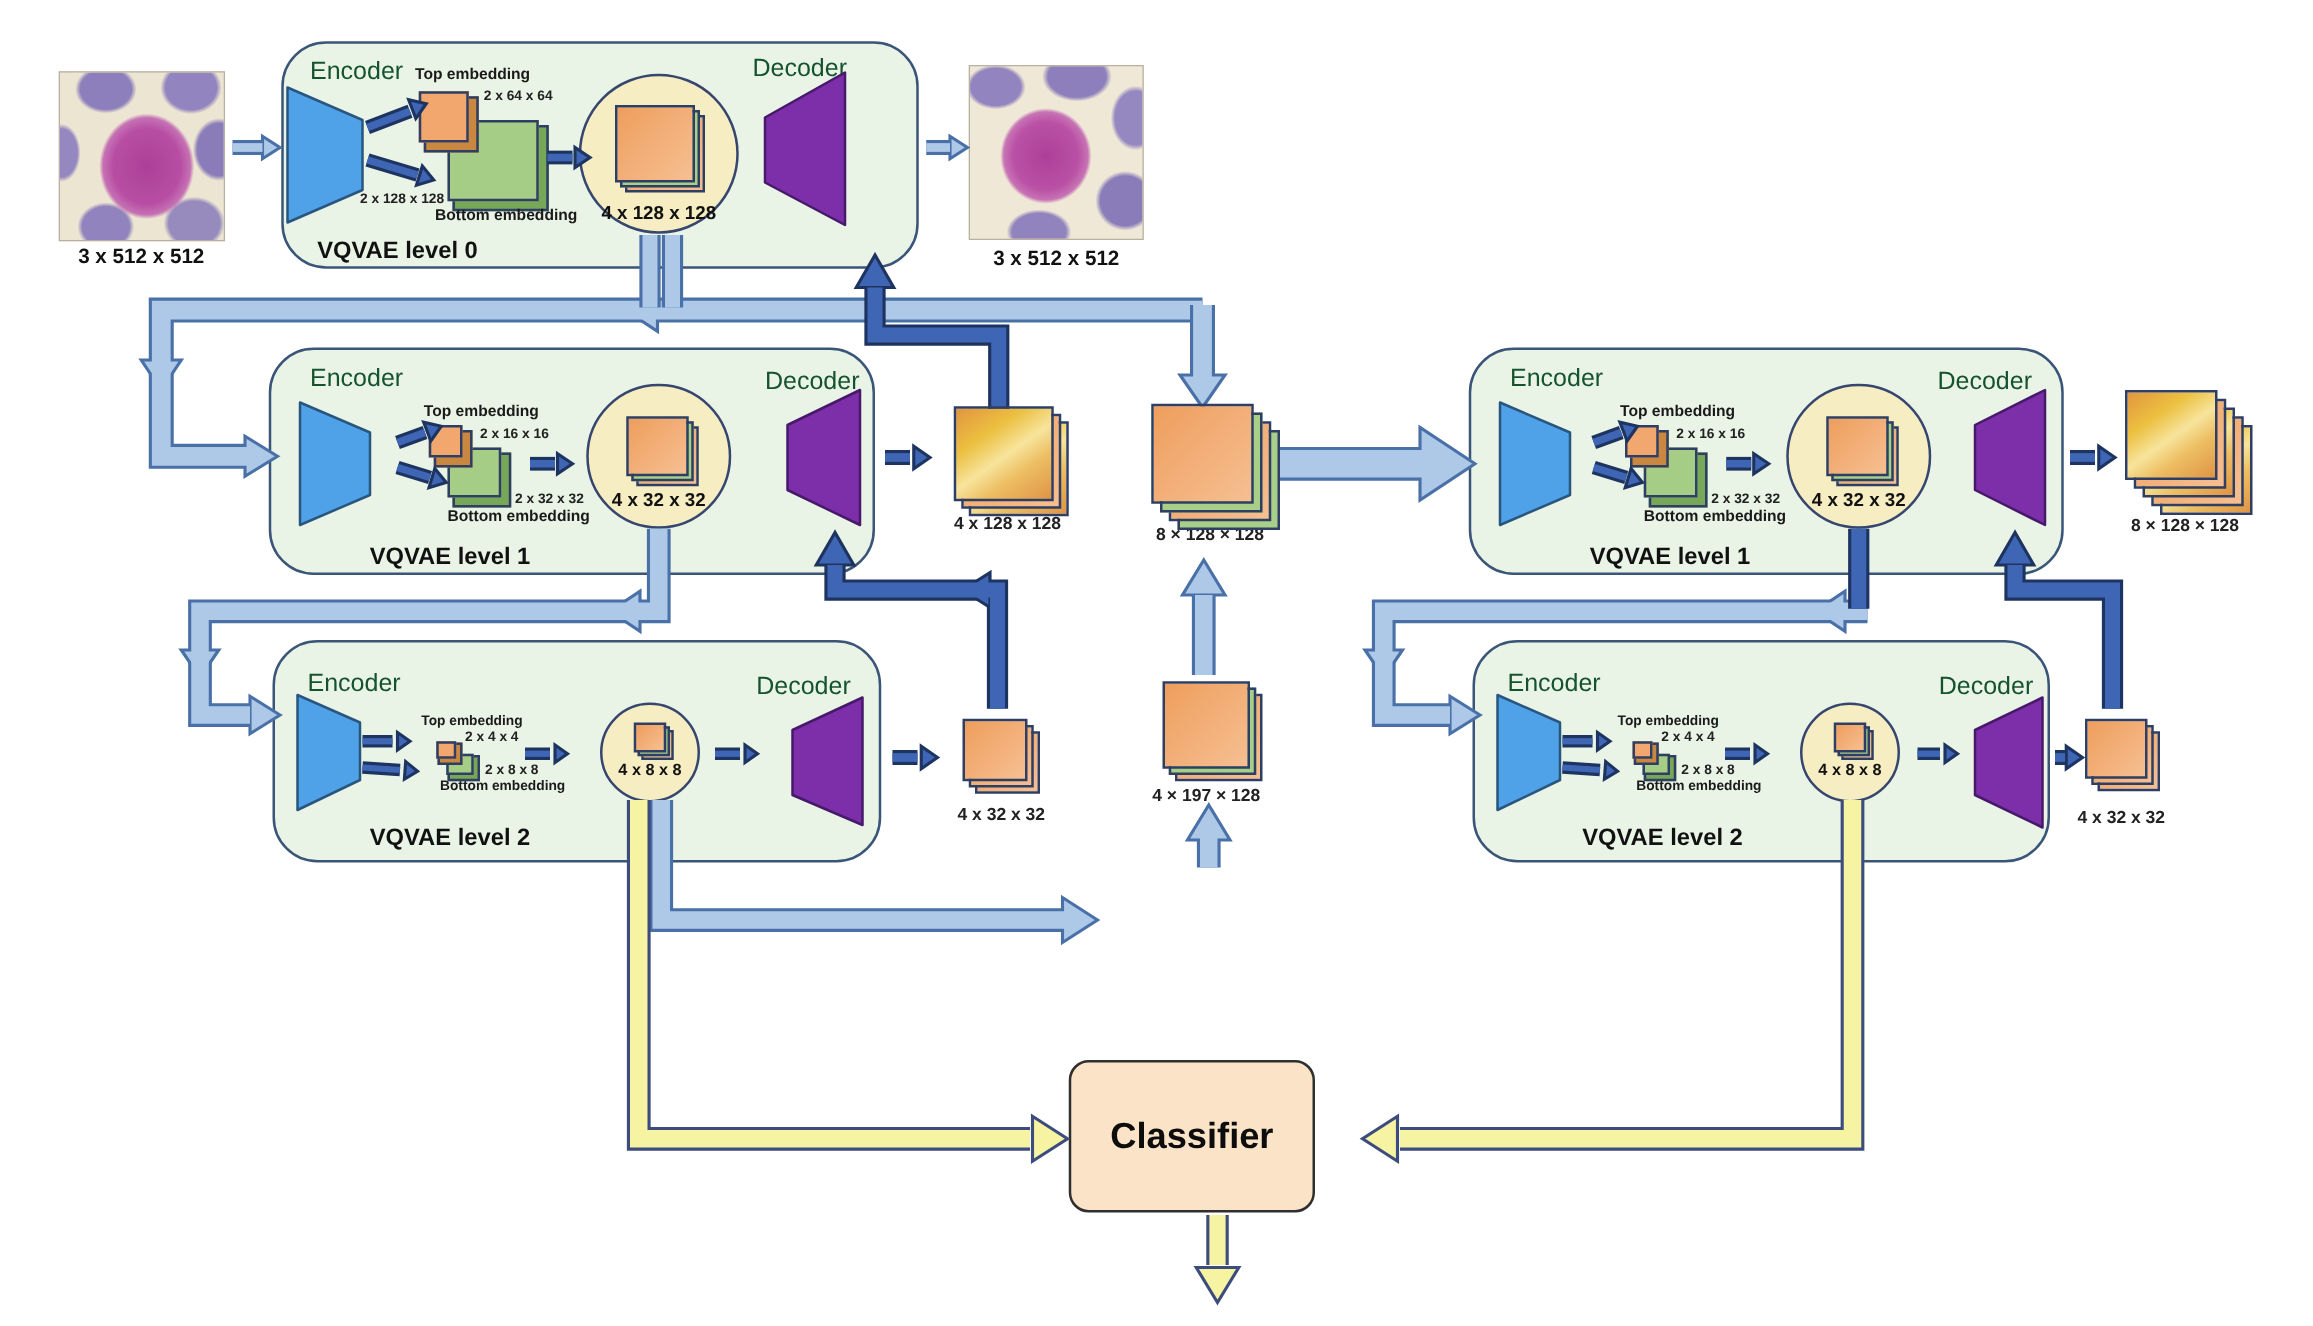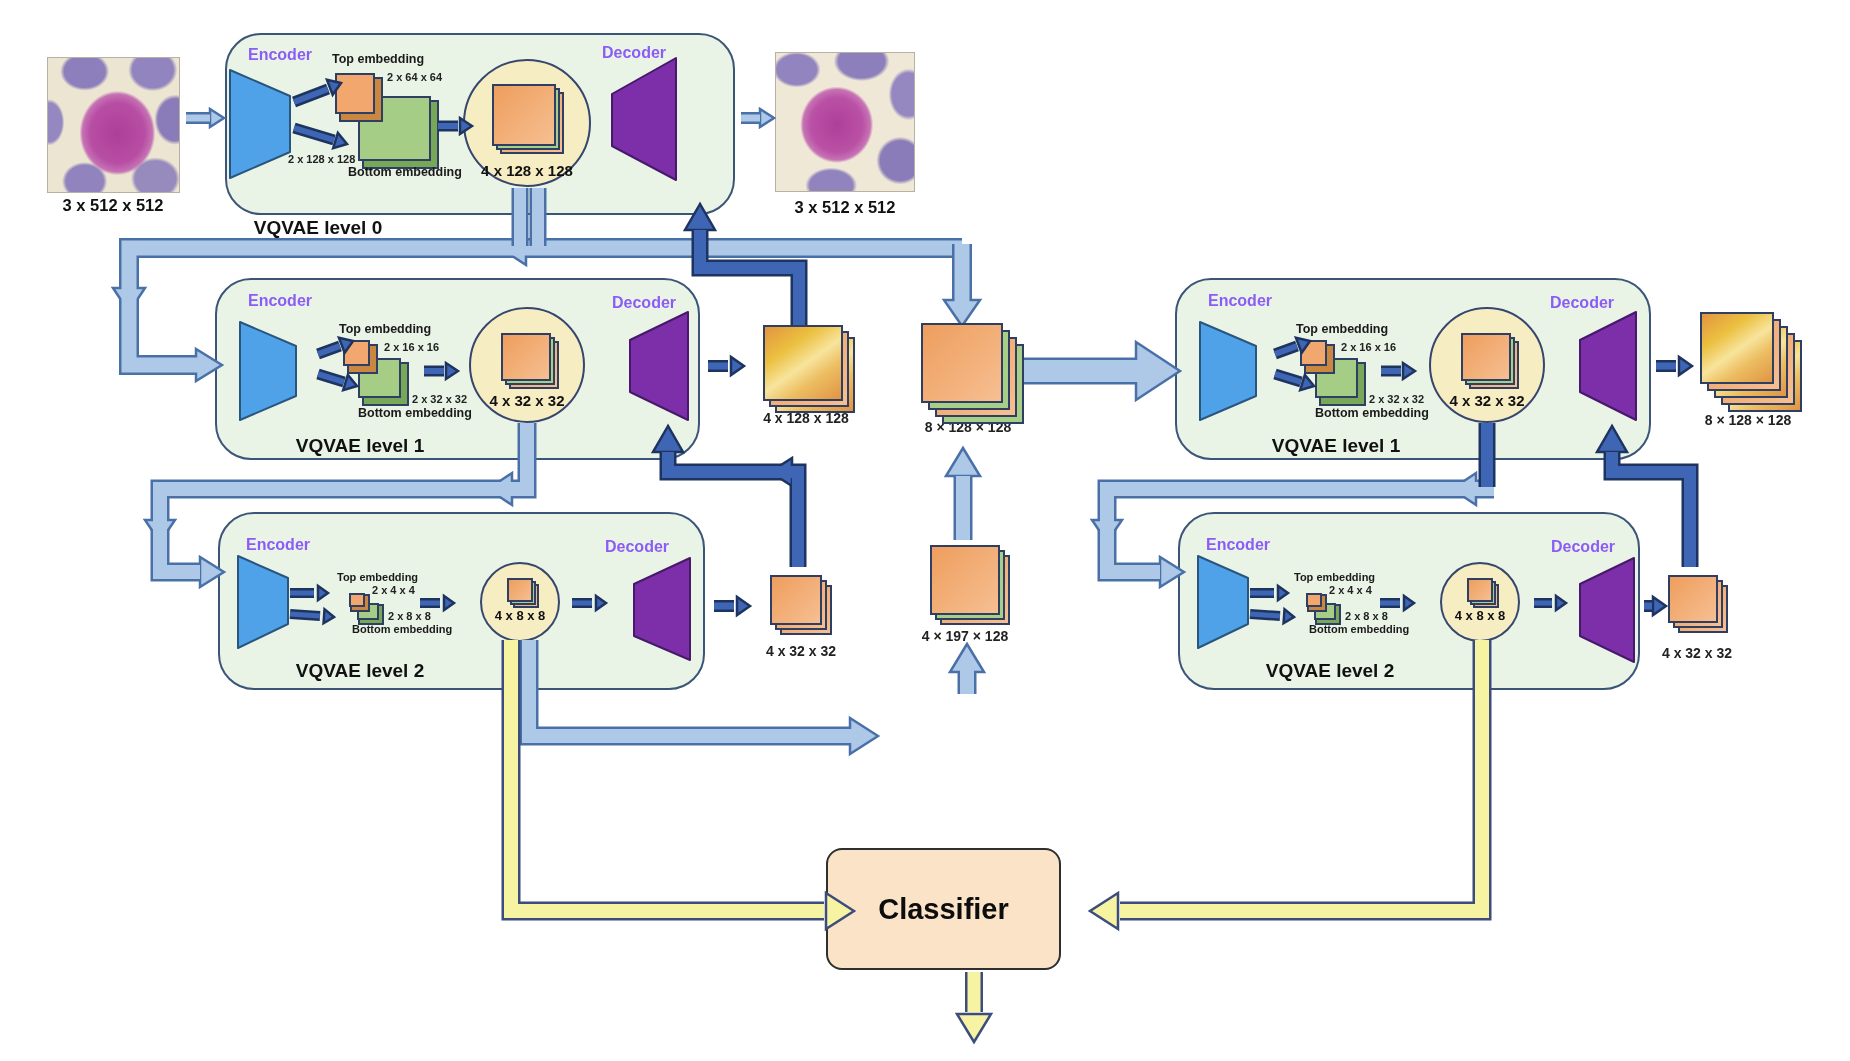--- a/index.html
+++ b/index.html
@@ -1,19 +1,19 @@
 <!DOCTYPE html>
 <html><head>
 <meta charset="utf-8">
 <style>
   html,body{margin:0;padding:0;background:#ffffff;font-family:"Liberation Sans",sans-serif;}
   #canvas{position:relative;width:1850px;height:1061px;background:#ffffff;overflow:hidden;}
   .vqbox{position:absolute;background:#eaf4e6;border:2px solid #3a5578;border-radius:36px;box-sizing:border-box;}
   .boxtitle{position:absolute;transform:translateX(-50%);font-size:19px;font-weight:700;color:#111;white-space:nowrap;}
-  .enclbl,.declbl{position:absolute;font-size:16px;font-weight:700;color:#8b5cf6;white-space:nowrap;}
+  .enclbl,.declbl{position:absolute;font-size:20px;font-weight:400;color:#14532d;white-space:nowrap;}
   .slbl{position:absolute;font-size:12.5px;font-weight:700;color:#1a1a1a;white-space:nowrap;}
   .slbl.sm{font-size:11px;}
   .dim{position:absolute;font-size:11px;font-weight:700;color:#222;white-space:nowrap;}
   .qlbl{position:absolute;transform:translateX(-50%);font-size:15px;font-weight:700;color:#111;white-space:nowrap;}
   .qlbl.sm{font-size:13px;}
   .cubelbl{position:absolute;transform:translateX(-50%);font-size:14px;font-weight:700;color:#222;white-space:nowrap;}
   .iolbl{position:absolute;transform:translateX(-50%);font-size:16.5px;font-weight:700;color:#111;white-space:nowrap;}
   .circle{position:absolute;background:#f6edc2;border:2px solid #36466e;border-radius:50%;box-sizing:border-box;}
   .sq{position:absolute;border:2px solid #2e3f63;box-sizing:border-box;}
   .sq .face{position:absolute;left:-6px;top:-6px;width:100%;height:100%;border:2px solid #2e3f63;box-sizing:border-box;}
@@ -51,21 +51,21 @@
 <body>
 
 <div id="canvas">
 
   <div class="bloodimg blood1" style="left:47px;top:57px;width:133px;height:136px;"></div>
   <div class="iolbl" style="left:113px;top:196px;">3 x 512 x 512</div>
   <div class="bloodimg blood2" style="left:775px;top:52px;width:140px;height:140px;"></div>
   <div class="iolbl" style="left:845px;top:198px;">3 x 512 x 512</div>
 
   <div class="vqbox" style="left:225px;top:33px;width:510px;height:182px;"></div>
-  <div class="boxtitle" style="left:318px;top:190px;margin-top:27px;">VQVAE level 0</div>
+  <div class="boxtitle" style="left:318px;top:190px;">VQVAE level 0</div>
   <div class="enclbl" style="left:248px;top:46px;">Encoder</div>
   <div class="declbl" style="left:602px;top:44px;">Decoder</div>
   <div class="slbl" style="left:332px;top:52px;">Top embedding</div>
   <div class="sq g" style="left:362px;top:100px;width:77px;height:69px;">
       <div class="face"></div>
     </div>
   <div class="sq o" style="left:339px;top:77px;width:44px;height:45px;">
       <div class="face"></div>
     </div>
   <div class="dim" style="left:387px;top:71px;">2 x 64 x 64</div>
@@ -205,21 +205,21 @@
     </div>
   <div class="cubelbl" style="left:1748px;top:412px;">8 × 128 × 128</div>
 
   <div class="cube" style="left: 1668px; top: 575px; width: 60px; height: 58px;">
       <div class="layer" style="left: 0px; top: 0px; width: 50px; height: 48px; z-index: 3; background: linear-gradient(135deg, rgb(238, 158, 93), rgb(246, 191, 146));"></div>
       <div class="layer" style="left: 5px; top: 5px; width: 50px; height: 48px; z-index: 2; background: linear-gradient(135deg, rgb(238, 158, 93), rgb(246, 191, 146));"></div>
       <div class="layer" style="left: 10px; top: 10px; width: 50px; height: 48px; z-index: 1; background: linear-gradient(135deg, rgb(238, 158, 93), rgb(246, 191, 146));"></div>
     </div>
   <div class="cubelbl" style="left:1697px;top:645px;">4 x 32 x 32</div>
 
-  <div id="classifier" class="bigblock" style="left:826px;top:848px;width:235px;height:122px;">Classifier</div>
+  <div id="classifier" class="bigblock" style="left:855px;top:848px;width:197px;height:122px;">Classifier</div>
 
   <svg id="arrows" width="1850" height="1061" viewBox="0 0 1850 1061">
       <polygon points="230,70 290,96 290,152 230,178" fill="#4fa2e8" stroke="#29567e" stroke-width="2" stroke-linejoin="round"></polygon>
       <polygon points="612,94 676,58 676,180 612,146" fill="#7c2fa8" stroke="#47196b" stroke-width="2" stroke-linejoin="round"></polygon>
       <polygon points="240,322 296,346 296,396 240,420" fill="#4fa2e8" stroke="#29567e" stroke-width="2" stroke-linejoin="round"></polygon>
       <polygon points="630,340 688,312 688,420 630,392" fill="#7c2fa8" stroke="#47196b" stroke-width="2" stroke-linejoin="round"></polygon>
       <polygon points="238,556 288,578 288,624 238,648" fill="#4fa2e8" stroke="#29567e" stroke-width="2" stroke-linejoin="round"></polygon>
       <polygon points="634,584 690,558 690,660 634,636" fill="#7c2fa8" stroke="#47196b" stroke-width="2" stroke-linejoin="round"></polygon>
       <polygon points="1200,322 1256,346 1256,396 1200,420" fill="#4fa2e8" stroke="#29567e" stroke-width="2" stroke-linejoin="round"></polygon>
       <polygon points="1580,340 1636,312 1636,420 1580,392" fill="#7c2fa8" stroke="#47196b" stroke-width="2" stroke-linejoin="round"></polygon>

